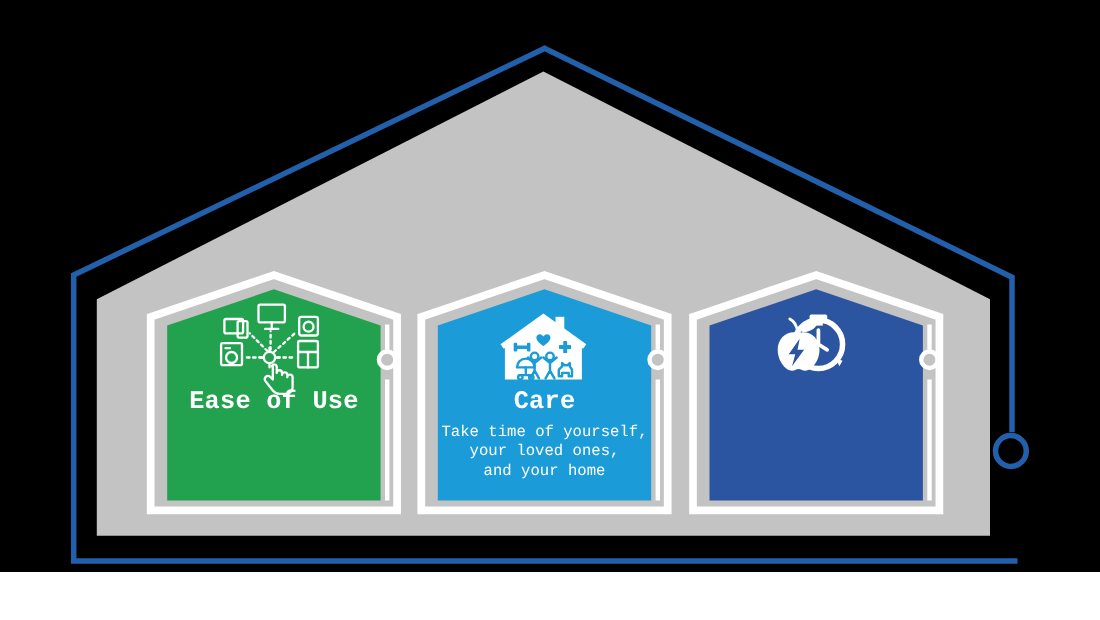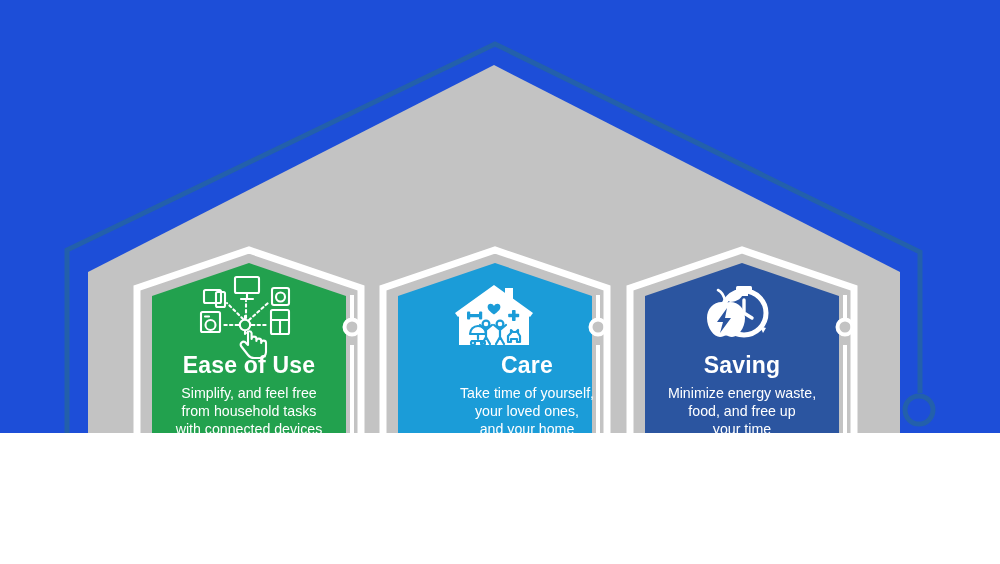--- a/index.html
+++ b/index.html
@@ -3,24 +3,24 @@
 <meta charset="utf-8">
 <style>
   html, body {
     margin: 0;
     padding: 0;
     background: #ffffff;
   }
   #stage {
     position: relative;
     width: 1000px;
-    height: 433px;
-    background: #1d4ed8;
+    height: 520px;
+    background: #000000;
     overflow: hidden;
-    font-family: Liberation Sans, sans-serif;
+    font-family: Liberation Mono, monospace;
   }
   #bg-svg, #fg-svg {
     position: absolute;
     left: 0;
     top: 0;
     width: 1000px;
     height: 564px;
   }
   .card-text {
     position: absolute;
@@ -176,32 +176,23 @@
 
         <path d="M725,301 c-1,-6 -3,-9 -7,-11" fill="none" stroke="#ffffff" stroke-width="2.6" stroke-linecap="round"></path>
 
         <path d="M727,308 l-10,14 h6 l-3,11 l11,-15 h-6 z" fill="#2b55a0"></path>
       </g>
     </g>
   </svg>
 
   <div class="card-text" style="left:152px; top:352px; width:194px;">
     <p class="card-title">Ease of Use</p>
-    <p class="card-desc">Simplify, and feel free
-from household tasks
-with connected devices</p>
   </div>
 
-  <div class="card-text" style="left:398px; top:352px; width:194px;padding-left:32px;">
+  <div class="card-text" style="left:398px; top:352px; width:194px;">
     <p class="card-title">Care</p>
     <p class="card-desc">Take time of yourself,
 your loved ones,
 and your home</p>
   </div>
 
-  <div class="card-text" style="left:645px; top:352px; width:194px;">
-    <p class="card-title">Saving</p>
-    <p class="card-desc">Minimize energy waste,
-food, and free up
-your time</p>
-  </div>
 
 </div>
 
 </body></html>

